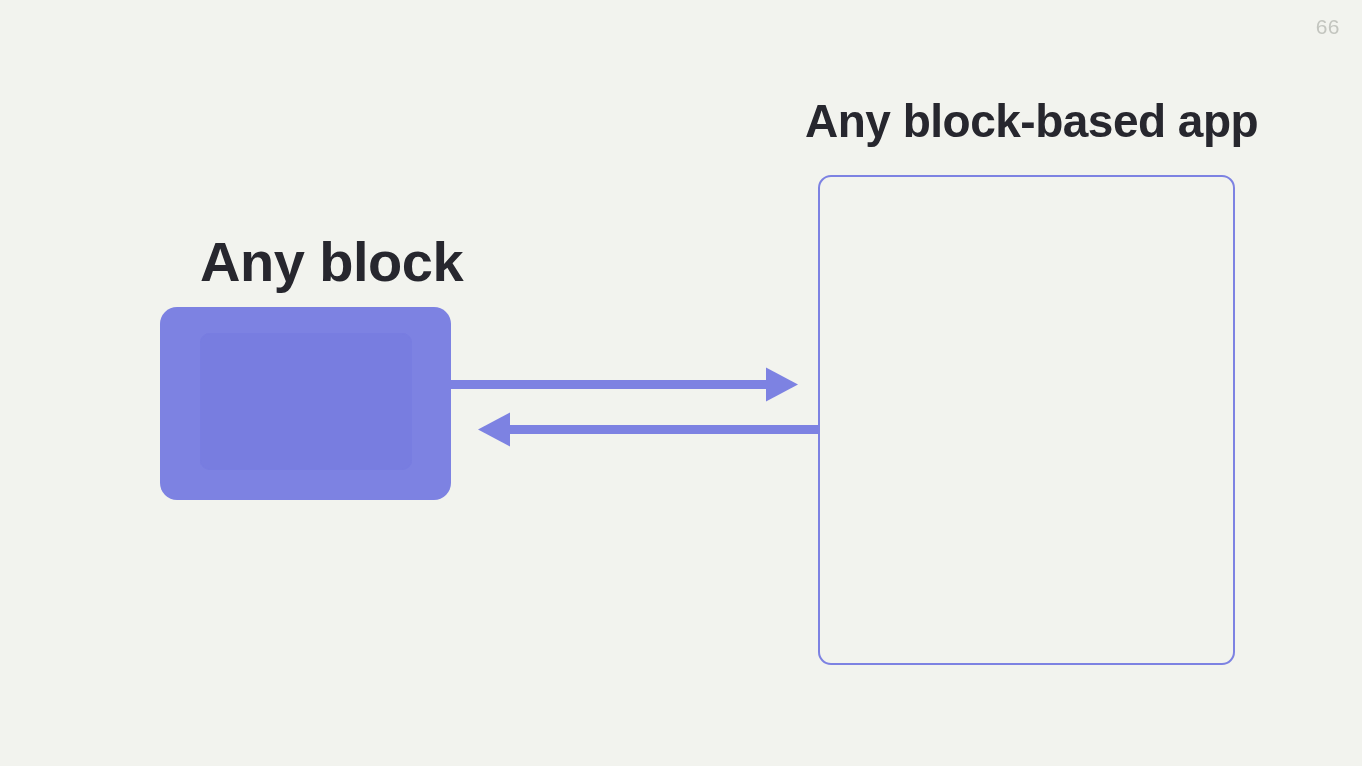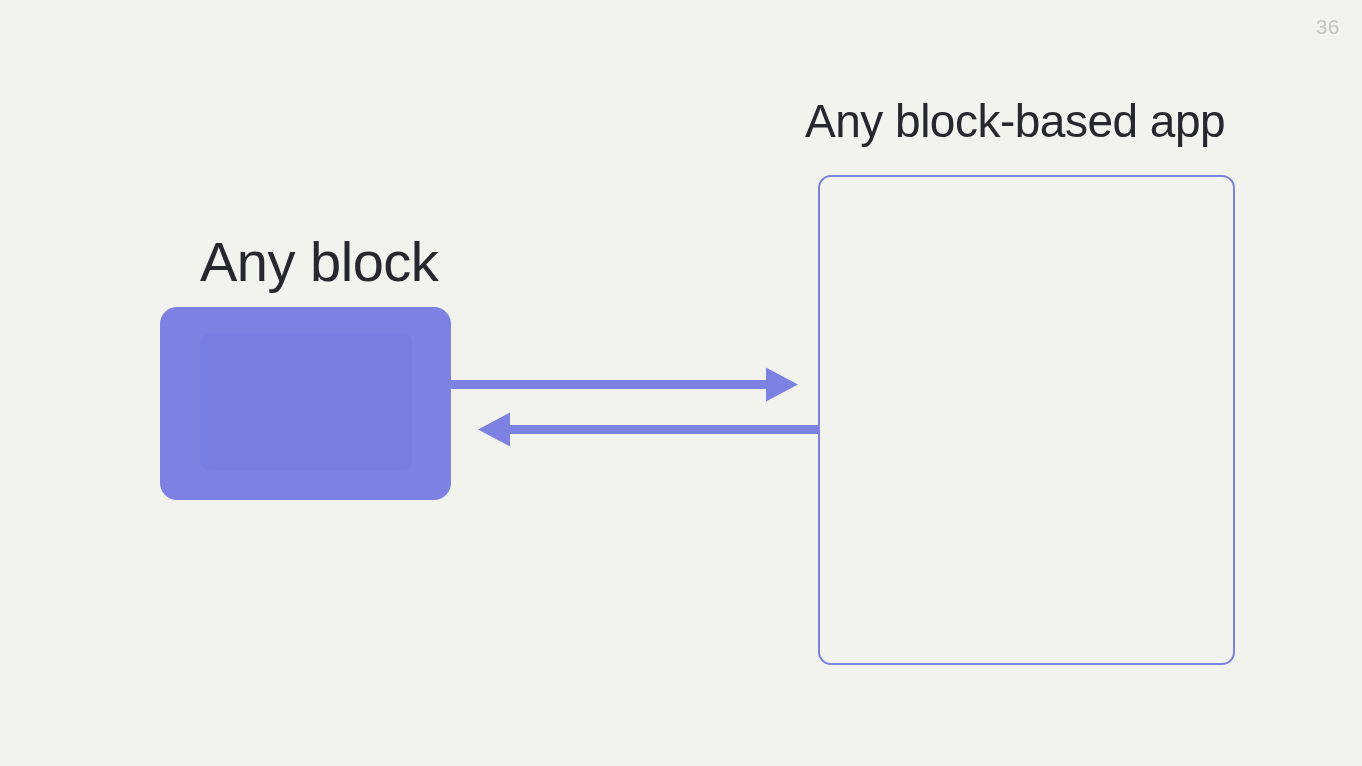--- a/index.html
+++ b/index.html
@@ -30,21 +30,21 @@
     color: #c3c5bf;
     letter-spacing: 0.5px;
     line-height: 1;
     user-select: none;
   }
 
   
   .label {
     position: absolute;
     color: #27272e;
-    font-weight: 400;
+    font-weight: 700;
     line-height: 1;
     white-space: nowrap;
     letter-spacing: -0.5px;
   }
   .label-block {
     left: 200px;
     top: 234px;
     font-size: 56px;
   }
   .label-app {
@@ -95,21 +95,21 @@
     width: 1362px;
     height: 766px;
     pointer-events: none;
   }
 </style>
 </head>
 <body>
 
 <div class="slide">
 
-  <div class="page-number">36</div>
+  <div class="page-number">66</div>
 
   <div class="label label-block">Any block</div>
 
   <div class="block-shape">
     <div class="block-inner"></div>
   </div>
 
   <div class="label label-app">Any block-based app</div>
 
   <div class="app-frame"></div>

